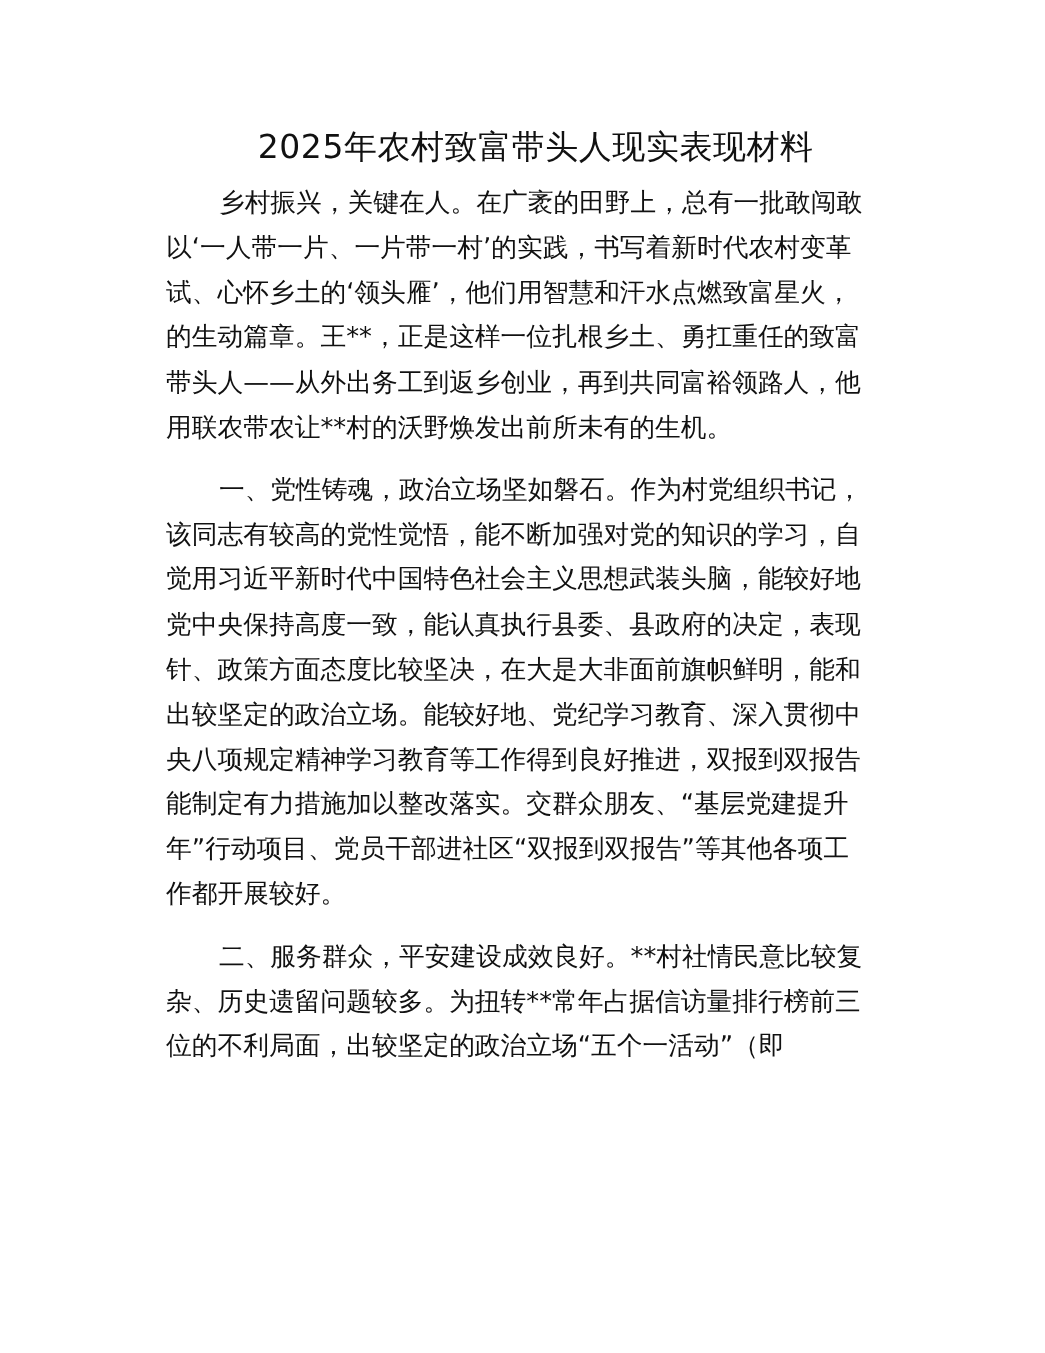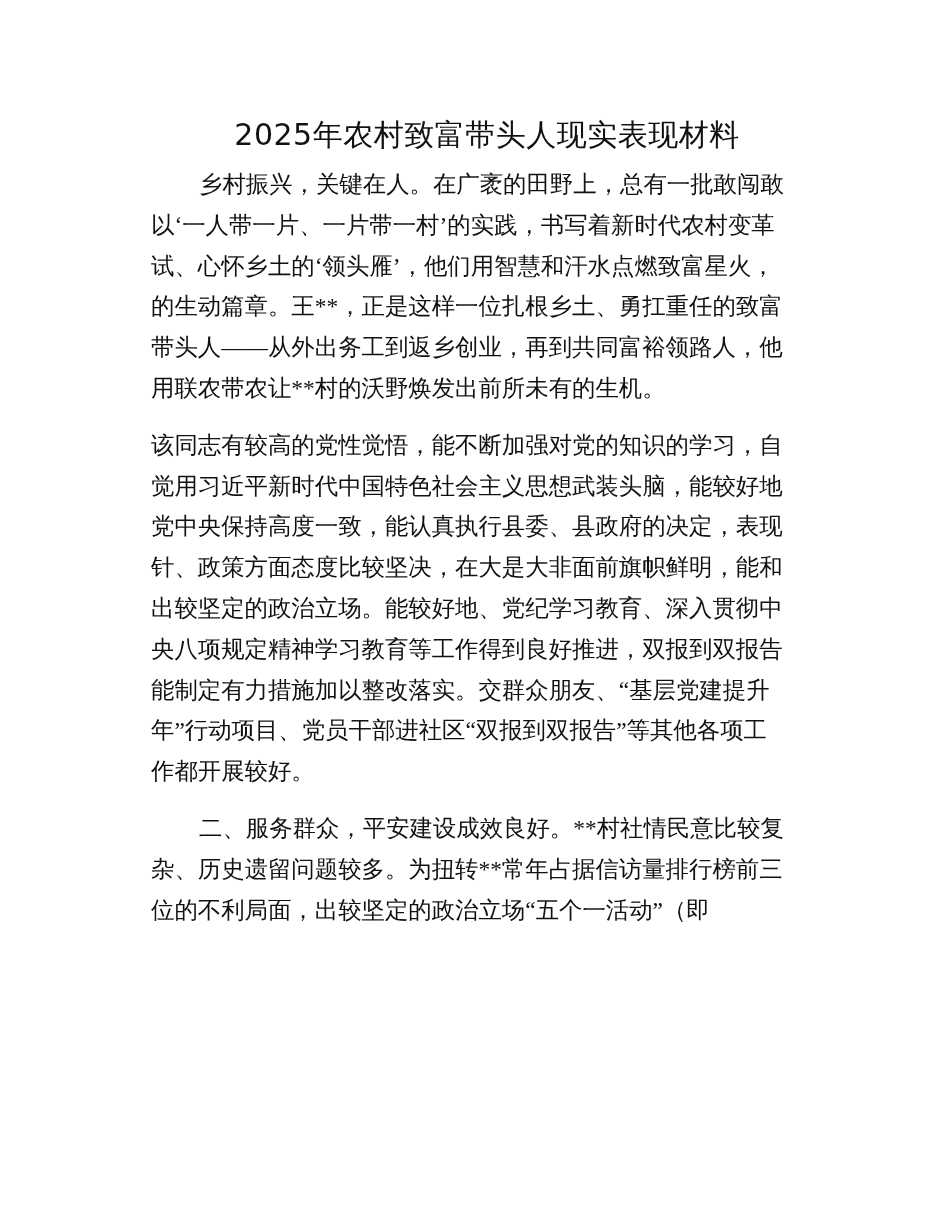--- a/index.html
+++ b/index.html
@@ -1,39 +1,40 @@
 <!DOCTYPE html>
 <html><head>
 <meta charset="utf-8">
 <style>
   html, body { margin: 0; padding: 0; background: #ffffff; }
   body { width: 950px; height: 1230px; position: relative; overflow: hidden; color: #111; font-family: "DejaVu Sans", sans-serif; }
   .page { position: absolute; left: 151px; top: 112px; width: 672px; }
   .title { text-align: center; font-size: 30px; line-height: 46px; margin: 0 0 6px 0; font-weight: normal; letter-spacing: 0.5px; }
   .para { font-size: 23.4px; line-height: 40.8px; margin: 0 0 16px 0; text-indent: 2em; text-align: justify; }
-  .line { display: block; white-space: nowrap; font-family: Liberation Serif, serif; }
+  .line { display: block; white-space: nowrap; }
   .para .line { text-indent: 0; }
   .para .line.first { padding-left: 48px; }
 </style>
 </head>
 <body>
 
 <div class="page">
   <h1 class="title">2025年农村致富带头人现实表现材料</h1>
 
   <div class="para">
     <span class="line first">乡村振兴，关键在人。在广袤的田野上，总有一批敢闯敢</span>
     <span class="line">以‘一人带一片、一片带一村’的实践，书写着新时代农村变革</span>
     <span class="line">试、心怀乡土的‘领头雁’，他们用智慧和汗水点燃致富星火，</span>
     <span class="line">的生动篇章。王**，正是这样一位扎根乡土、勇扛重任的致富</span>
     <span class="line">带头人——从外出务工到返乡创业，再到共同富裕领路人，他</span>
     <span class="line">用联农带农让**村的沃野焕发出前所未有的生机。</span>
   </div>
 
   <div class="para">
+    <span class="line first">一、党性铸魂，政治立场坚如磐石。作为村党组织书记，</span>
     <span class="line">该同志有较高的党性觉悟，能不断加强对党的知识的学习，自</span>
     <span class="line">觉用习近平新时代中国特色社会主义思想武装头脑，能较好地</span>
     <span class="line">党中央保持高度一致，能认真执行县委、县政府的决定，表现</span>
     <span class="line">针、政策方面态度比较坚决，在大是大非面前旗帜鲜明，能和</span>
     <span class="line">出较坚定的政治立场。能较好地、党纪学习教育、深入贯彻中</span>
     <span class="line">央八项规定精神学习教育等工作得到良好推进，双报到双报告</span>
     <span class="line">能制定有力措施加以整改落实。交群众朋友、“基层党建提升</span>
     <span class="line">年”行动项目、党员干部进社区“双报到双报告”等其他各项工</span>
     <span class="line">作都开展较好。</span>
   </div>

